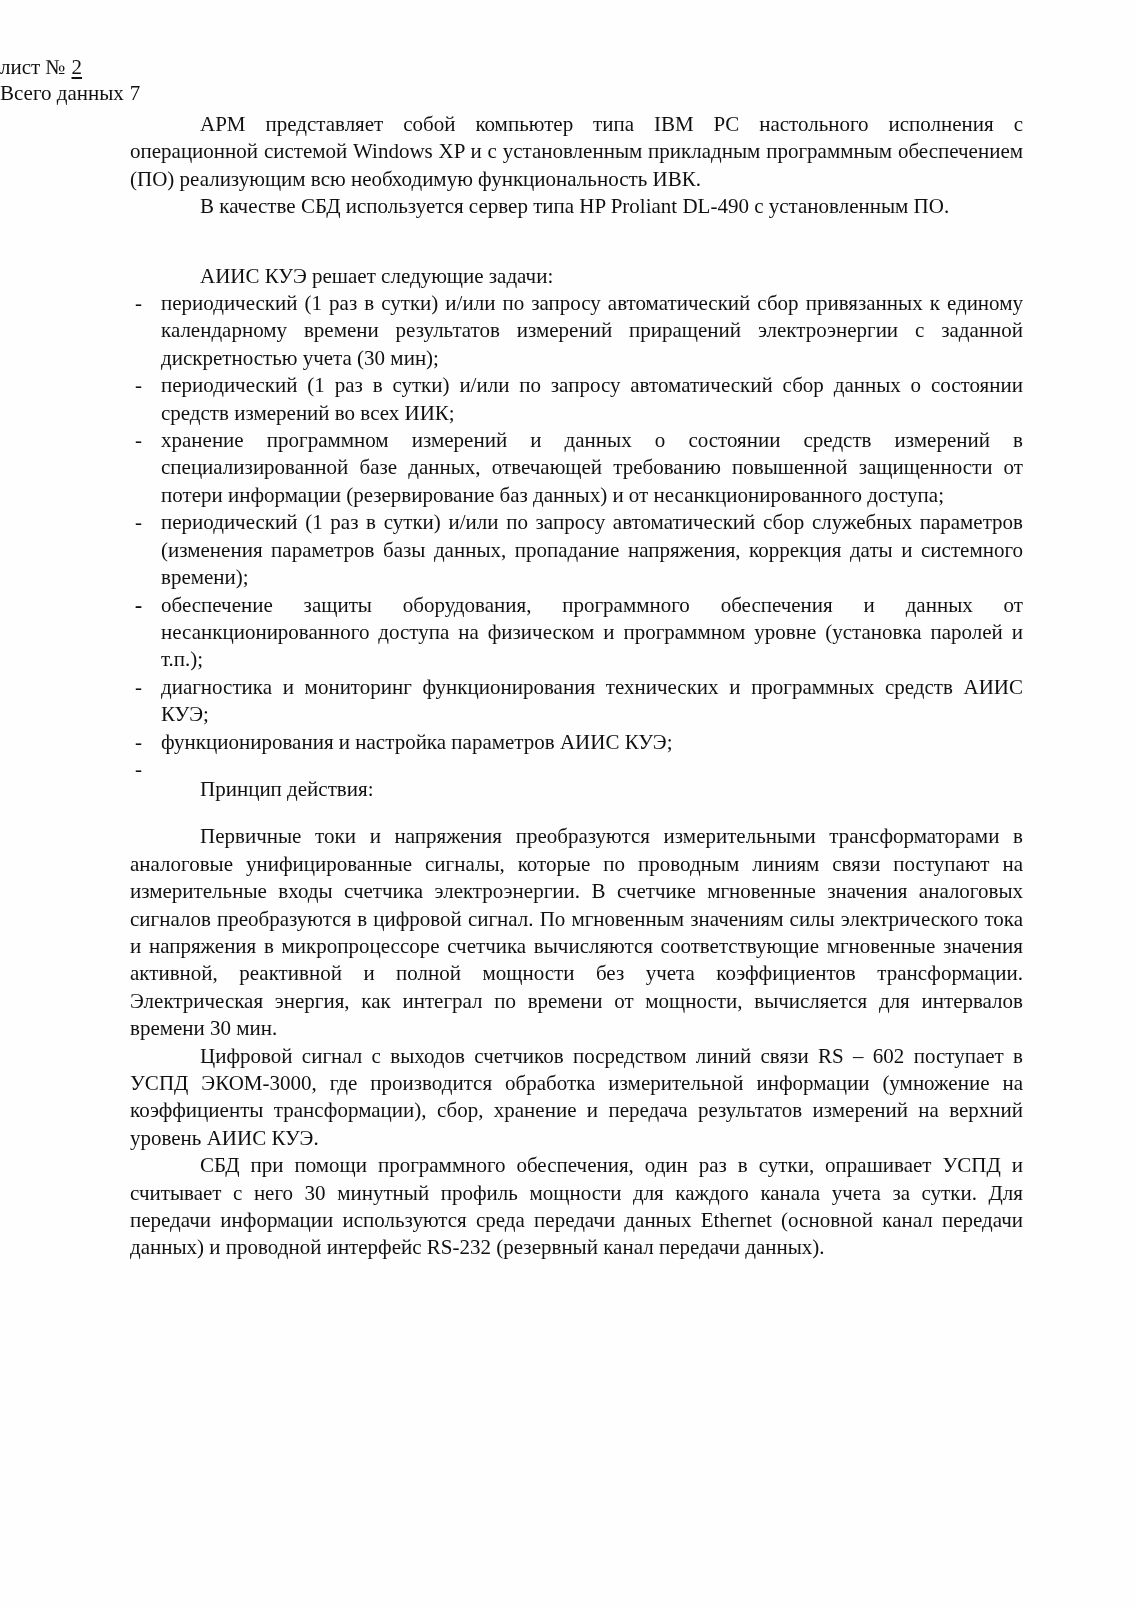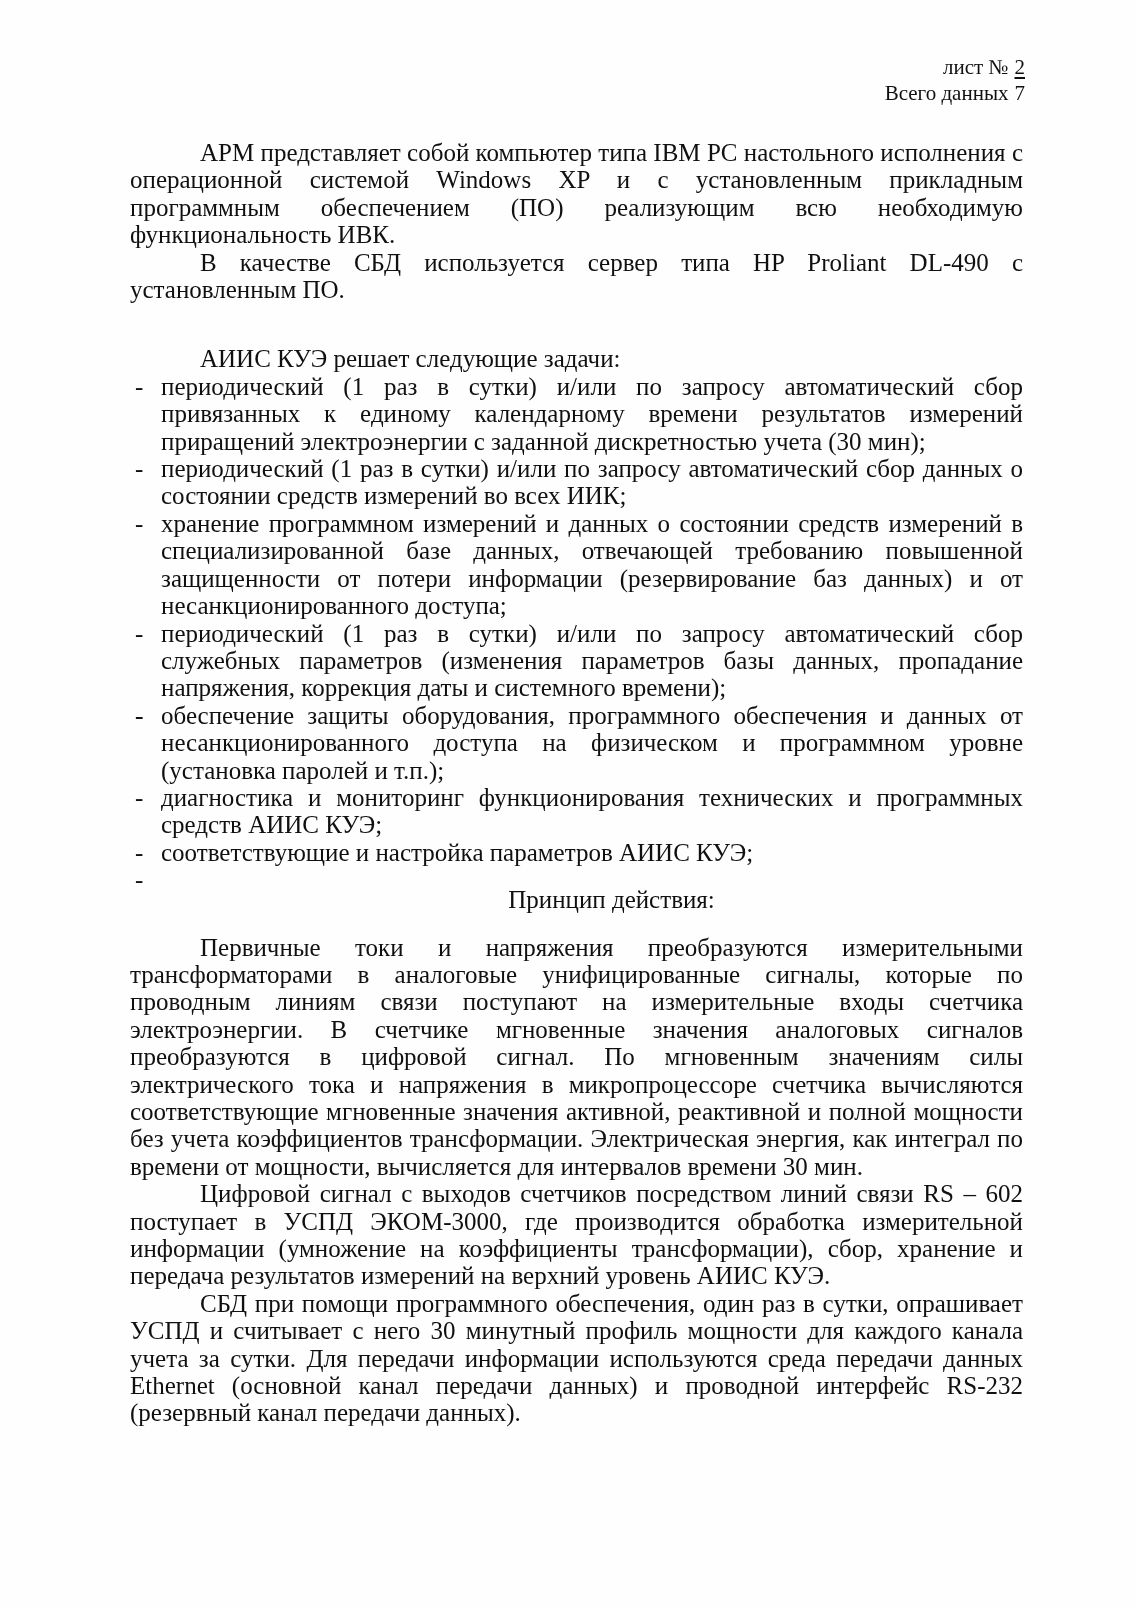--- a/index.html
+++ b/index.html
@@ -14,39 +14,39 @@
     background: #fefefe;
     overflow: hidden;
     font-family: "Liberation Serif", "DejaVu Serif", serif;
     color: #101010;
   }
   .sheet-header {
     position: absolute;
     top: 54px;
     left: 0;
     right: 112px;
-    text-align: right;
+    text-align: left;
     font-size: 21px;
     line-height: 26px;
     white-space: nowrap;
   }
   .sheet-header .num {
     display: inline-block;
     margin-left: 6px;
   }
   .underlined {
     text-decoration: underline;
     text-underline-offset: 3px;
   }
   .content {
     position: absolute;
-    top: 139px;
+    top: 111px;
     left: 130px;
     width: 893px;
-    font-size: 25px;
+    font-size: 21px;
     line-height: 27.4px;
     text-align: justify;
   }
   .para {
     margin: 0;
     text-indent: 70px;
   }
   .gap-above {
     margin-top: 42px;
   }
@@ -59,21 +59,21 @@
   }
   .task-dash {
     position: absolute;
     left: 5px;
     top: 0;
     text-indent: 0;
   }
   .section-heading {
     margin: 20px 0;
     text-indent: 70px;
-    text-align: center;
+    text-align: left;
   }
 </style>
 </head>
 <body>
 
 <div class="page">
 
   <div class="sheet-header">
     <div><span>лист №</span><span class="num underlined">2</span></div>
     <div><span>Всего данных</span><span class="num">7</span></div>
@@ -87,21 +87,21 @@
     <p class="para gap-above">АИИС КУЭ решает следующие задачи:</p>
 
     <div class="tasks">
       <div class="task"><span class="task-dash">-</span><span>периодический (1 раз в сутки) и/или по запросу автоматический сбор привязанных к единому календарному времени результатов измерений приращений электроэнергии с заданной дискретностью учета (30 мин);</span></div>
       <div class="task"><span class="task-dash">-</span><span>периодический (1 раз в сутки) и/или по запросу автоматический сбор данных о состоянии средств измерений во всех ИИК;</span></div>
       <div class="task"><span class="task-dash">-</span><span>хранение программном измерений и данных о состоянии средств измерений в специализированной базе данных, отвечающей требованию повышенной защищенности от потери информации (резервирование баз данных) и от несанкционированного доступа;</span></div>
       <div class="task"><span class="task-dash">-</span><span>периодический (1 раз в сутки) и/или по запросу автоматический сбор служебных параметров (изменения параметров базы данных, пропадание напряжения, коррекция даты и системного времени);</span></div>
       <div class="task"><span class="task-dash">-</span></div>
       <div class="task"><span class="task-dash">-</span><span>обеспечение защиты оборудования, программного обеспечения и данных от несанкционированного доступа на физическом и программном уровне (установка паролей и т.п.);</span></div>
       <div class="task"><span class="task-dash">-</span><span>диагностика и мониторинг функционирования технических и программных средств АИИС КУЭ;</span></div>
-      <div class="task"><span class="task-dash">-</span><span>соответствующие и настройка параметров АИИС КУЭ;</span></div>
+      <div class="task"><span class="task-dash">-</span><span>функционирования и настройка параметров АИИС КУЭ;</span></div>
       <div class="task"><span class="task-dash">-</span></div>
     </div>
 
     <p class="para section-heading">Принцип действия:</p>
 
     <p class="para">Первичные токи и напряжения преобразуются измерительными трансформаторами в аналоговые унифицированные сигналы, которые по проводным линиям связи поступают на измерительные входы счетчика электроэнергии. В счетчике мгновенные значения аналоговых сигналов преобразуются в цифровой сигнал. По мгновенным значениям силы электрического тока и напряжения в микропроцессоре счетчика вычисляются соответствующие мгновенные значения активной, реактивной и полной мощности без учета коэффициентов трансформации. Электрическая энергия, как интеграл по времени от мощности, вычисляется для интервалов времени 30 мин.</p>
     <p class="para">Цифровой сигнал с выходов счетчиков посредством линий связи RS – 602 поступает в УСПД ЭКОМ-3000, где производится обработка измерительной информации (умножение на коэффициенты трансформации), сбор, хранение и передача результатов измерений на верхний уровень АИИС КУЭ.</p>
     <p class="para">СБД при помощи программного обеспечения, один раз в сутки, опрашивает УСПД и считывает с него 30 минутный профиль мощности для каждого канала учета за сутки. Для передачи информации используются среда передачи данных Ethernet (основной канал передачи данных) и проводной интерфейс RS-232 (резервный канал передачи данных).</p>
 
   </div>

